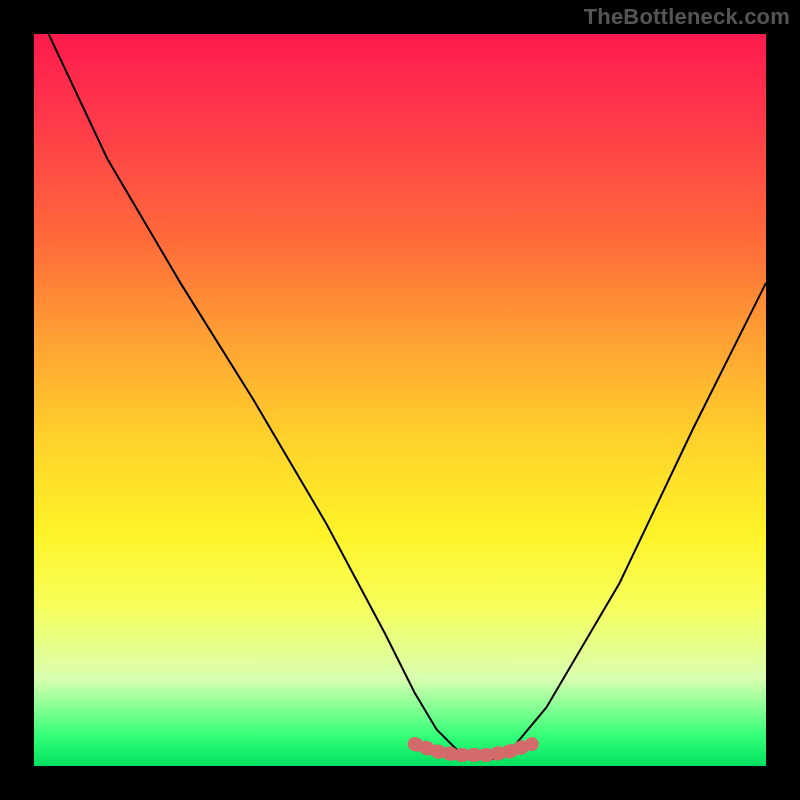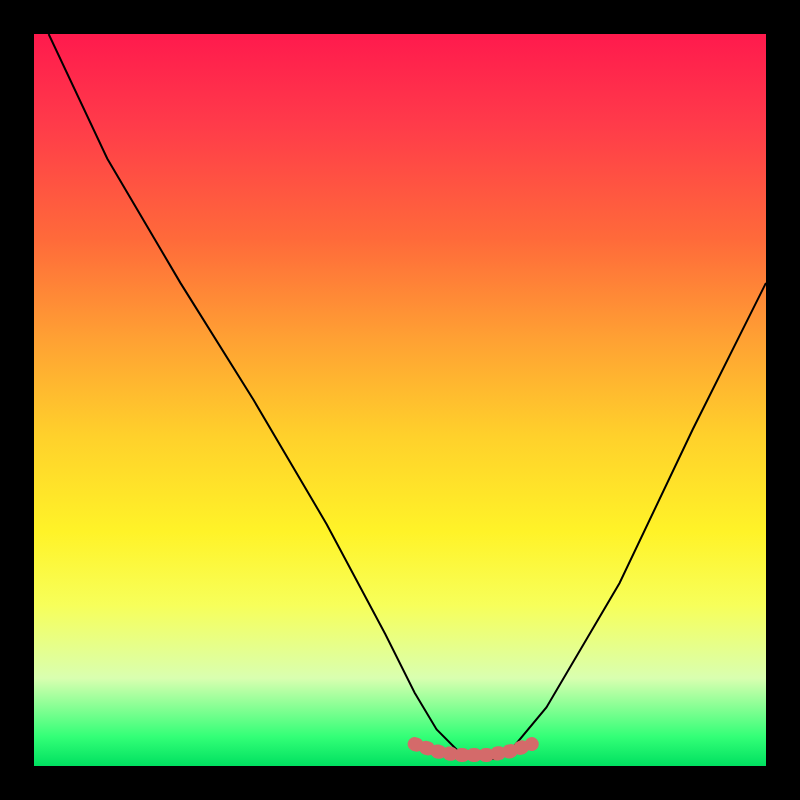--- a/index.html
+++ b/index.html
@@ -57,20 +57,21 @@
     inset: 0;
     width: 100%;
     height: 100%;
   }
 </style>
 </head>
 <body>
 
 <div class="frame">
 
+  <div class="watermark">TheBottleneck.com</div>
 
   <div class="plot-area">
     <div class="gradient-bg"></div>
     <svg class="curve" viewBox="0 0 100 100" preserveAspectRatio="none">
       <path d="M2.00 0.00 L10.00 17.00 L20.00 34.00 L30.00 50.00 L40.00 67.00 L48.00 82.00 L52.00 90.00 L55.00 95.00 L58.00 98.00 L60.00 99.00 L63.00 99.00 L65.00 98.00 L70.00 92.00 L80.00 75.00 L90.00 54.00 L100.00 34.00" fill="none" stroke="#000" stroke-width="2" vector-effect="non-scaling-stroke"></path>
       <path d="M52.00 97.00 L55.00 98.00 L58.00 98.50 L60.00 98.50 L62.00 98.50 L65.00 98.00 L68.00 97.00" fill="none" stroke="#d46a6a" stroke-width="14" stroke-linecap="round" stroke-dasharray="2 10" vector-effect="non-scaling-stroke"></path>
     </svg>
   </div>
 
 </div>

